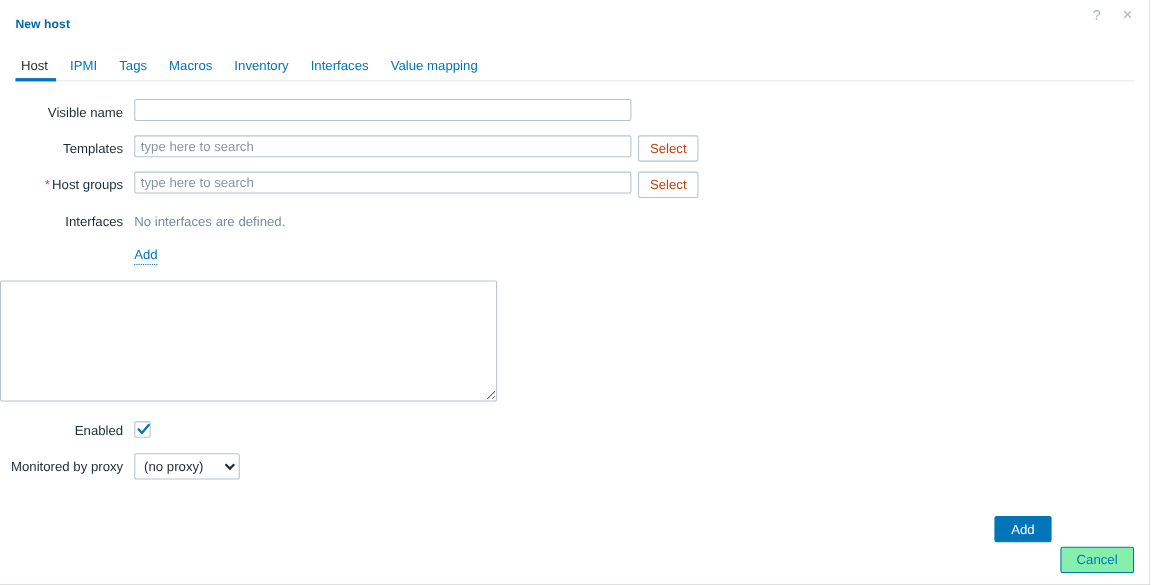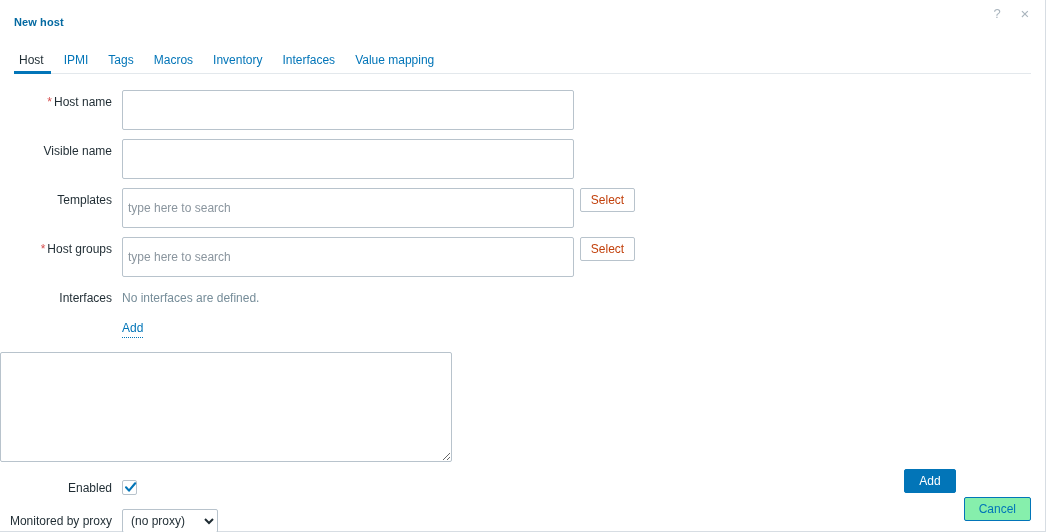--- a/index.html
+++ b/index.html
@@ -137,21 +137,21 @@
   }
   .field {
     display: flex;
     align-items: flex-start;
     gap: 6px;
   }
 
   input.txt {
     box-sizing: border-box;
     width: 452px;
-    height: 40px;
+    height: 20px;
     padding: 2px 5px;
     border: 1px solid #b8c3cc;
     border-radius: 2px;
     background: #ffffff;
     font-family: "Liberation Sans", sans-serif;
     font-size: 12px;
     color: #1f2c33;
     outline: none;
   }
   input.txt::placeholder { color: #8a959e; }
@@ -290,28 +290,20 @@
     <button class="tab">IPMI</button>
     <button class="tab">Tags</button>
     <button class="tab">Macros</button>
     <button class="tab">Inventory</button>
     <button class="tab">Interfaces</button>
     <button class="tab">Value mapping</button>
   </div>
 
   <div class="form">
 
-    <div class="row">
-      <div class="label">
-        <span class="req">*</span><span>Host name</span>
-      </div>
-      <div class="field">
-        <input class="txt" type="text" placeholder="" style="">
-      </div>
-    </div>
 
     <div class="row">
       <div class="label">Visible name</div>
       <div class="field">
         <input class="txt" type="text" placeholder="" style="">
       </div>
     </div>
 
     <div class="row">
       <div class="label">Templates</div>

